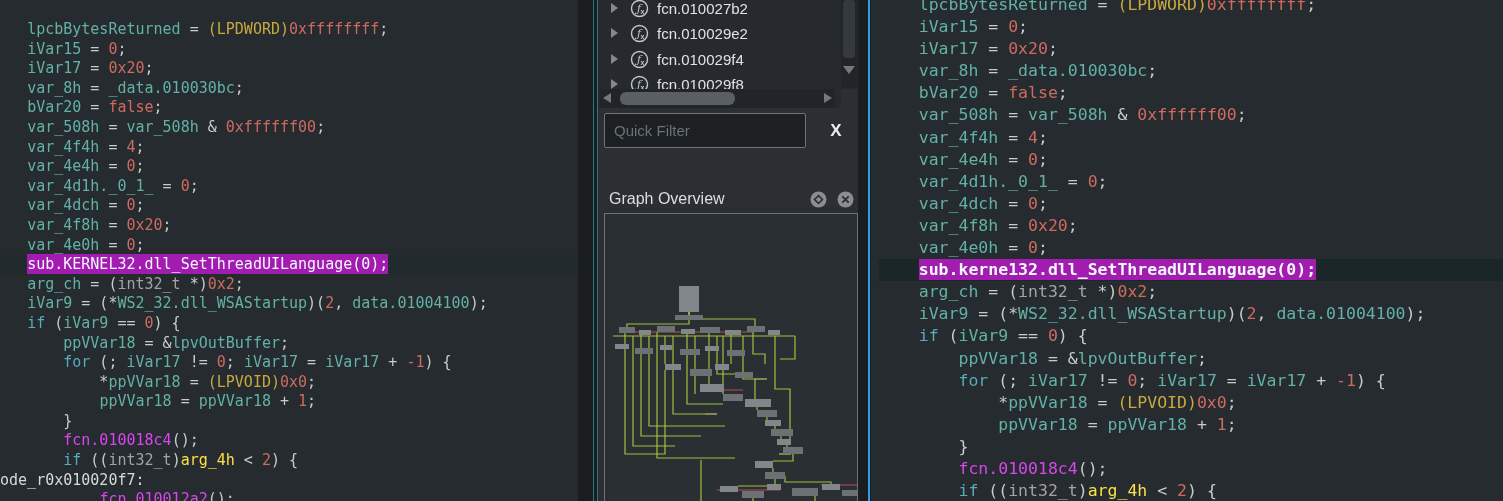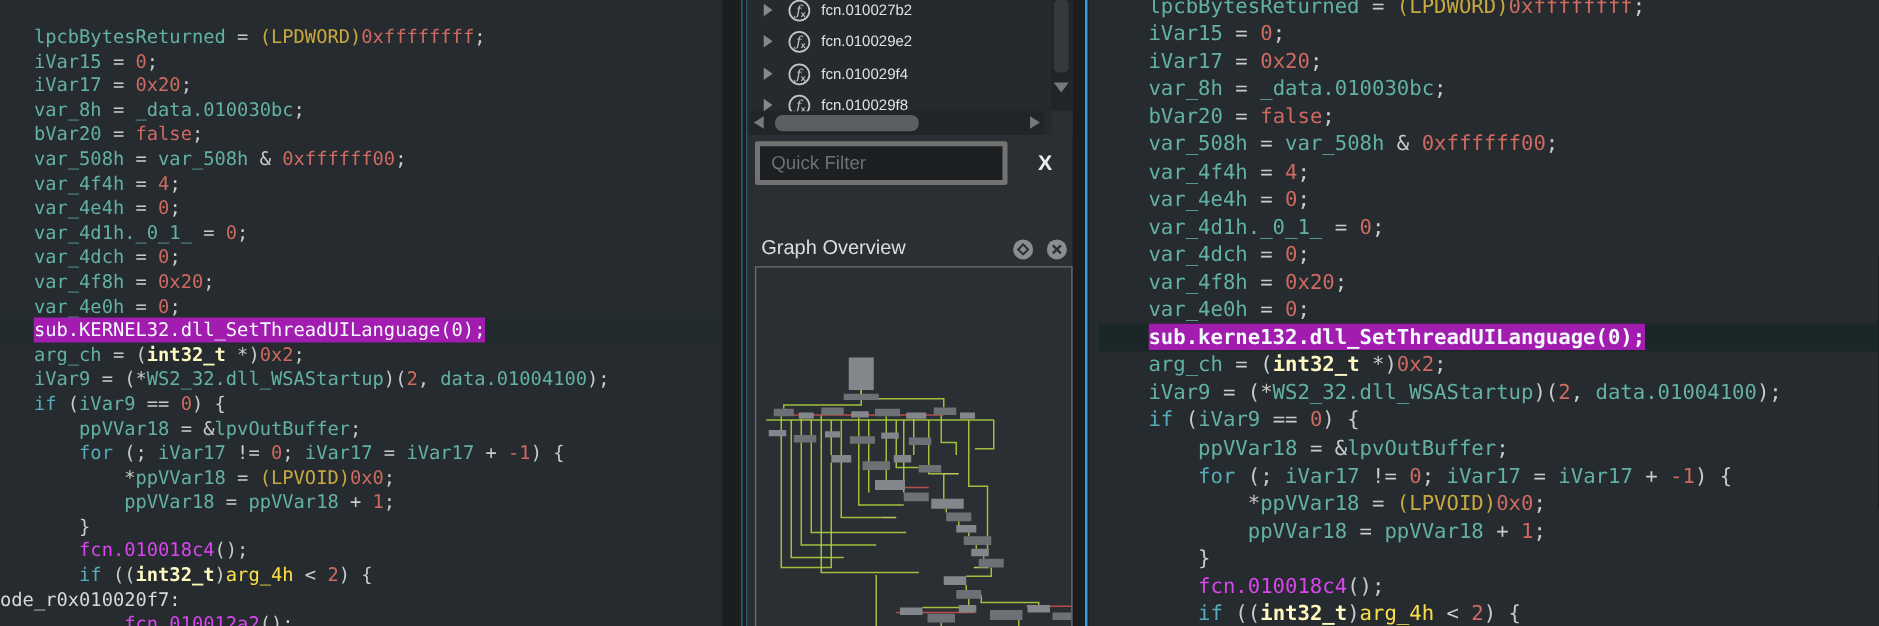--- a/index.html
+++ b/index.html
@@ -10,49 +10,49 @@
   .pane{position:absolute;top:0;height:501px;background:#262b2f;overflow:hidden;}
   .pane.left{left:0;width:578px;}
   .pane.right{left:871px;width:632px;}
   .code{position:absolute;right:0;font-family:"DejaVu Sans Mono",monospace;white-space:pre;}
   #code-left{left:-9px;top:20px;font-size:15px;line-height:19.6px;}
   #code-right{left:8px;top:-6px;font-size:16.5px;line-height:22.1px;}
   .line{display:block;}
   #code-left .line.current{background:#212b2e;}
   #code-right .line.current{background:#1b2629;font-weight:bold;}
   .p{color:#c7cbc9}.v{color:#63b1a6}.k{color:#55acba}.n{color:#cf6a60}
-  .t{color:#c9a93f}.T{color:#fef9c3;font-weight:bold}.f{color:#d946ef}
+  .t{color:#c9a93f}.T{color:#a3a3a3;font-weight:normal}.f{color:#d946ef}
   .d{color:#fde047}.L{color:#d6d9d7}
   .s{background:#a21caf;color:#f2f8fb;padding:1px 0;}
 
   
   .vline{position:absolute;top:0;height:501px;width:1px;background:#2f7280;}
   .vline.blue{width:2px;background:#2f9ee2;}
 
   
   .middle{position:absolute;left:598px;top:0;width:260px;height:501px;background:#2b2f33;}
   .func-list{position:absolute;left:0;top:0;width:260px;height:108px;background:#262a2e;overflow:hidden;}
   .func-row{position:absolute;left:0;width:100%;height:26px;display:flex;align-items:center;padding-left:13px;box-sizing:border-box;}
   .tree-arrow{width:0;height:0;border-left:7px solid #85898c;border-top:5px solid transparent;border-bottom:5px solid transparent;margin-right:12px;flex:none;}
   .fx-icon{flex:none;margin-right:8px;}
-  .func-label{color:#e0e2e4;font-size:12px;white-space:nowrap;}
+  .func-label{color:#e0e2e4;font-size:15px;white-space:nowrap;}
 
   
   .vscroll{position:absolute;left:243px;top:0;width:16px;height:88px;background:#212528;}
   .vscroll .thumb{position:absolute;left:2px;top:0;width:12px;height:58px;background:#34393d;border-radius:4px;}
   .arrow-down{position:absolute;left:2px;top:66px;width:0;height:0;border-left:6px solid transparent;border-right:6px solid transparent;border-top:8px solid #75797d;}
   .hscroll{position:absolute;left:2px;top:89px;width:235px;height:19px;background:#212528;}
   .hscroll .thumb{position:absolute;left:20px;top:3px;width:115px;height:13px;background:#5a5f63;border-radius:6px;}
   .arrow-left{position:absolute;left:3px;top:4px;width:0;height:0;border-top:5px solid transparent;border-bottom:5px solid transparent;border-right:8px solid #75797d;}
   .arrow-right{position:absolute;right:3px;top:4px;width:0;height:0;border-top:5px solid transparent;border-bottom:5px solid transparent;border-left:8px solid #75797d;}
   .scroll-corner{position:absolute;left:243px;top:89px;width:17px;height:19px;background:#2b2f33;}
 
   
   .filter-input{position:absolute;left:6px;top:113px;width:202px;height:35px;box-sizing:border-box;
-    background:#1c2023;border:4px solid #737373;border-radius:2px;color:#d0d3d5;font-size:15px;
+    background:#1c2023;border:1px solid #737373;border-radius:2px;color:#d0d3d5;font-size:15px;
     padding:0 9px;font-family:"Liberation Sans",sans-serif;outline:none;}
   .filter-input::placeholder{color:#6b7278;}
   .clear-x{position:absolute;left:227px;top:119px;width:22px;height:24px;color:#eceeee;
     font-size:17px;font-weight:bold;text-align:center;line-height:24px;cursor:default;}
 
   
   .dock-header{position:absolute;left:0;top:188px;width:260px;height:24px;}
   .dock-title{position:absolute;left:11px;top:2px;color:#dcdee0;font-size:16px;text-align:center;}
   .dock-btn{position:absolute;top:3px;width:17px;height:17px;}
 

